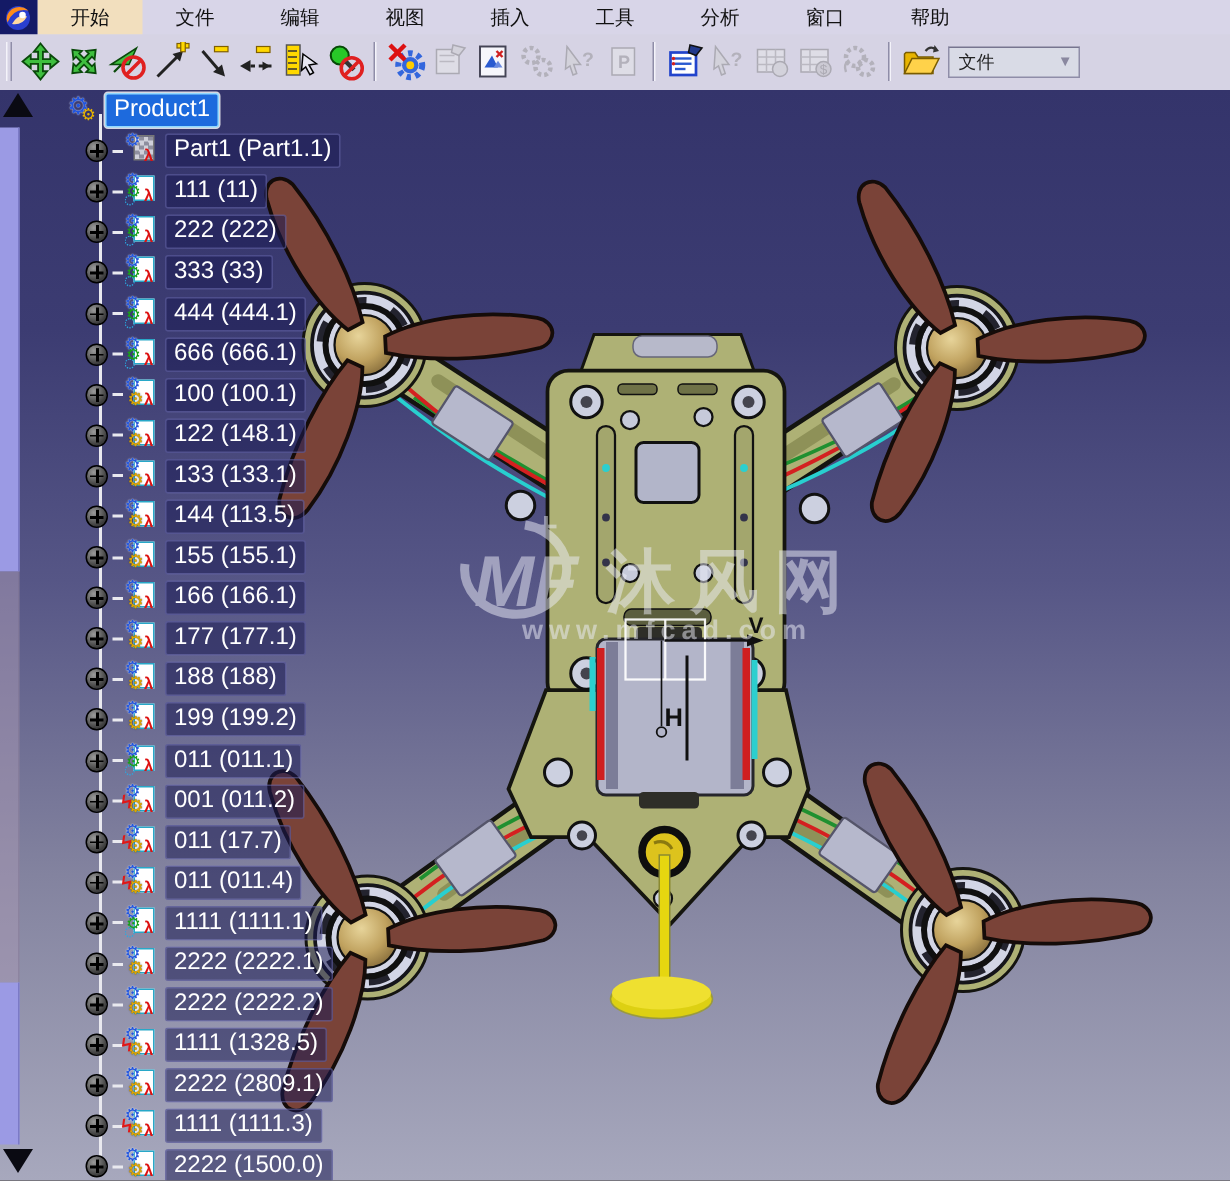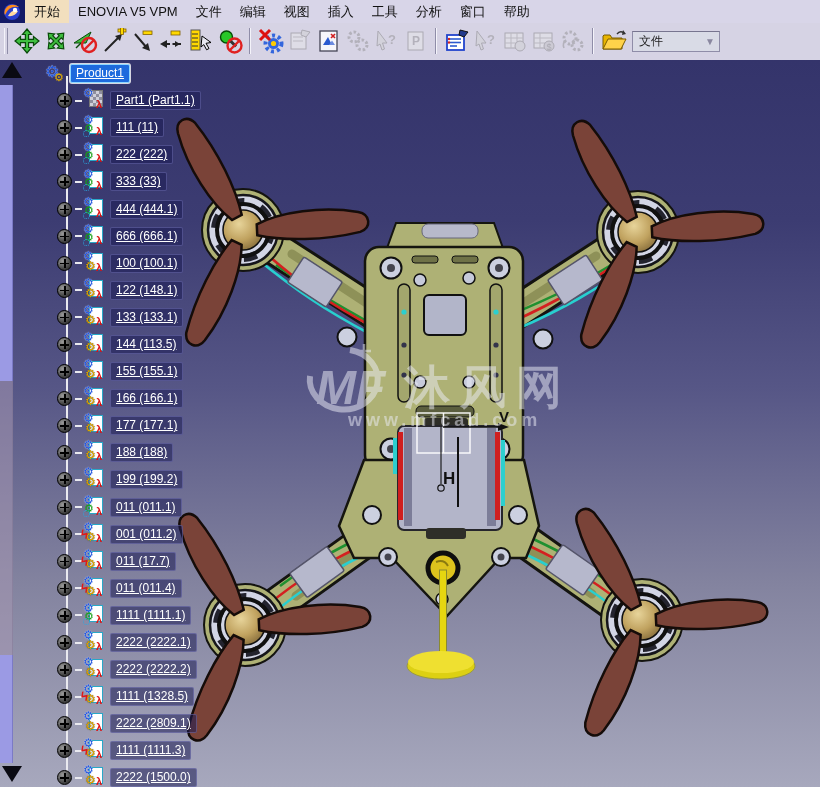--- a/index.html
+++ b/index.html
@@ -5,21 +5,21 @@
   html,body{margin:0;padding:0;background:#222;}
   *{box-sizing:border-box;}
   .app{position:relative;width:820px;height:787px;overflow:hidden;
        font-family:"Liberation Sans",sans-serif;background:#d6d3e4;}
 
   
   .menubar{position:absolute;left:0;top:0;width:820px;height:23px;
            background:#d8d5e8;display:flex;align-items:stretch;font-size:13px;color:#111;}
   .appicon{width:25px;height:23px;background:#141a66;position:relative;flex:0 0 auto;}
   .appicon svg{position:absolute;left:2px;top:1px;}
-  .menu-item{display:flex;align-items:center;padding:0 9px;cursor:default;white-space:nowrap;}
+  .menu-item{display:flex;align-items:center;padding:0 22px;cursor:default;white-space:nowrap;}
   .menu-item.active{background:#f2dfbe;border:1px solid #c9b astride;}
   .menu-item.active{border:1px solid #cdb astride;}
   .menu-item.active{background:#f2dfbe;}
 
   
   .toolbar{position:absolute;left:0;top:23px;width:820px;height:37px;
            background:#d6d3e4;display:flex;align-items:center;padding:2px 2px 3px 2px;}
   .grip{width:4px;height:26px;border-left:1px solid #f4f3fa;border-right:1px solid #8f8da8;margin:0 4px 0 2px;}
   .tb-sep{width:2px;height:26px;border-left:1px solid #8f8da8;border-right:1px solid #f4f3fa;margin:0 5px;}
   .tb-btn{width:29px;height:29px;display:flex;align-items:center;justify-content:center;flex:0 0 auto;}
@@ -51,22 +51,22 @@
   .doc{position:absolute;left:6px;top:0;width:14px;height:17px;background:#fff;border:1px solid #28a8c8;}
   .doc.checker{background:repeating-conic-gradient(#8f8f9f 0 25%,#d0d0da 0 50%) 0 0/6px 6px;border-color:#777;}
   .g-top{left:0px;top:-3px;font-size:12px;color:#2255dd;text-shadow:0 0 1px #fff;}
   .g-bot-green{left:1px;top:6px;font-size:11px;color:#18a018;}
   .g-bot-yellow{left:2px;top:7px;font-size:12px;color:#e0a800;text-shadow:0 0 1px #333;}
   .g-dots{left:0px;top:13px;width:7px;height:7px;border:1.5px dotted #2aa8e0;border-radius:50%;}
   .g-flash{left:-2px;top:4px;font-size:13px;color:#e01818;font-weight:bold;transform:rotate(-12deg);}
   .g-red{left:13px;top:9px;font-size:11px;color:#dd1111;font-weight:bold;}
   .root-icon .rg1{left:2px;top:1px;font-size:16px;color:#2255dd;text-shadow:0 0 1px #fff;}
   .root-icon .rg2{left:11px;top:9px;font-size:11px;color:#e8b400;}
-  .t-label{font-size:12px;color:#fff;white-space:nowrap;background:rgba(28,28,84,.55);
-     border:1px solid rgba(150,150,220,.35);padding:1px 5px 2px 5px;border-radius:2px;text-decoration:underline;}
+  .t-label{font-size:16px;color:#fff;white-space:nowrap;background:rgba(28,28,84,.55);
+     border:1px solid rgba(150,150,220,.35);padding:1px 5px 2px 5px;border-radius:2px;}
   .t-row.selected .t-label{background:#1d6add;border:1px solid #8fd8ff;box-shadow:0 0 0 1px rgba(255,255,255,.8);color:#fff;}
 
   
   .strip{position:absolute;width:13px;background:#9b9ae4;border-right:1px solid #7b7ac6;pointer-events:auto;}
   .strip.mid{background:rgba(165,152,178,.55);border-right:1px solid rgba(120,110,140,.4);}
   .scroll-arrow{position:absolute;left:2px;width:0;height:0;border-left:10px solid transparent;
      border-right:10px solid transparent;pointer-events:auto;cursor:pointer;}
   .scroll-arrow.up{top:62px;border-bottom:16px solid #0a0a12;}
   .scroll-arrow.down{top:766px;border-top:16px solid #0a0a12;}
 </style>
@@ -78,21 +78,20 @@
   <div class="menubar">
     <div class="appicon">
       <svg width="21" height="21" viewBox="0 0 21 21">
         <circle cx="10" cy="11" r="8" fill="#2a3fd0"></circle>
         <path d="M3,14 Q7,4 17,6 Q12,2 6,5 Q1,9 3,14Z" fill="#ff8c1a"></path>
         <path d="M6,15 Q10,8 16,10 Q13,16 6,15Z" fill="#ffd9a0"></path>
         <circle cx="13" cy="9" r="2.2" fill="#fff"></circle>
       </svg>
     </div>
     <div class="menu-item active">开始</div>
-    <div class="menu-item">ENOVIA V5 VPM</div>
     <div class="menu-item">文件</div>
     <div class="menu-item">编辑</div>
     <div class="menu-item">视图</div>
     <div class="menu-item">插入</div>
     <div class="menu-item">工具</div>
     <div class="menu-item">分析</div>
     <div class="menu-item">窗口</div>
     <div class="menu-item">帮助</div>
   </div>
 

